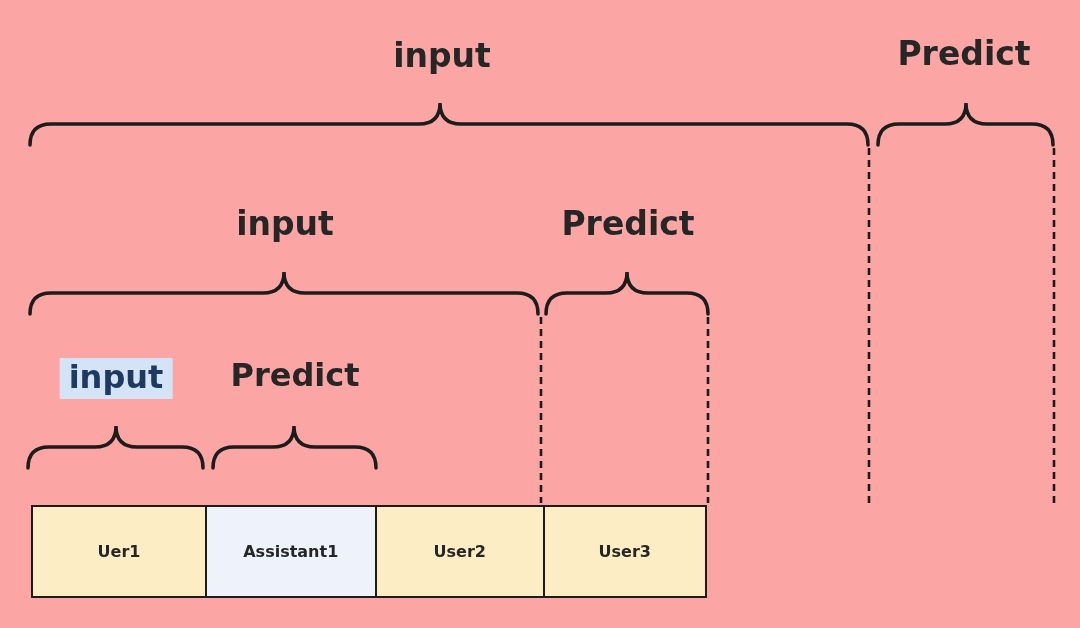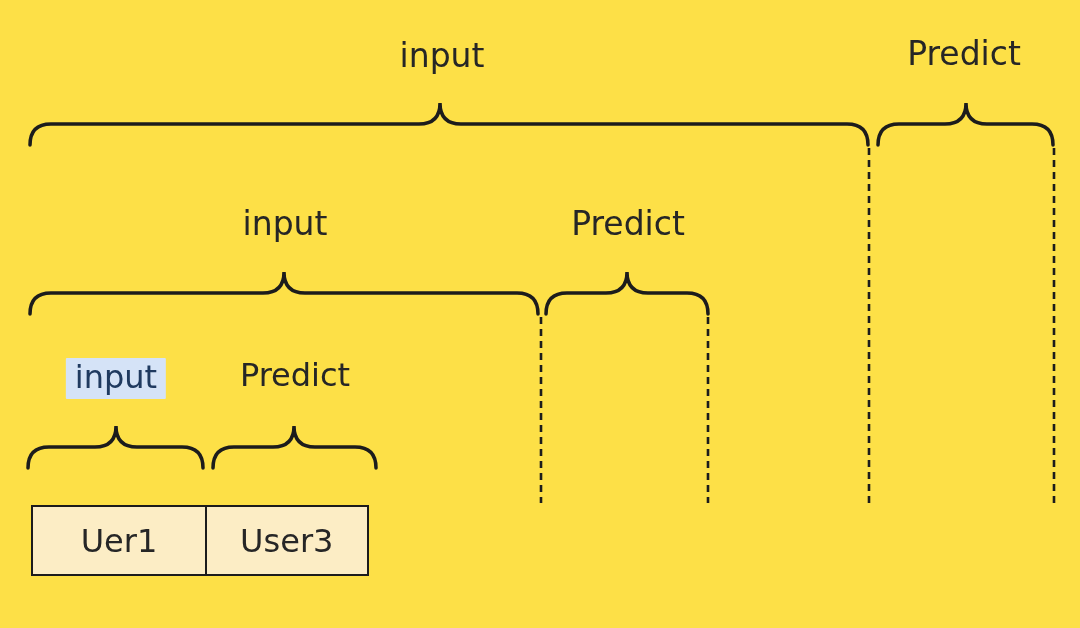--- a/index.html
+++ b/index.html
@@ -1,22 +1,23 @@
 <!DOCTYPE html>
 <html><head>
 <meta charset="utf-8">
 <style>
   html, body { margin: 0; padding: 0; background: #ffffff; }
   .canvas {
     position: relative;
     width: 1080px;
     height: 628px;
-    background: #fde047;
+    background: #fca5a5;
     font-family: "DejaVu Sans", "Liberation Sans", sans-serif;
     overflow: hidden;
+    font-weight: bold;
   }
   .layer {
     position: absolute;
     left: 0; top: 0;
   }
   .brace-label {
     position: absolute;
     transform: translateX(-50%);
     font-size: 33px;
     color: #262626;
@@ -30,26 +31,26 @@
   }
   .box-row {
     position: absolute;
     left: 31px;
     top: 505px;
     height: 93px;
     display: flex;
   }
   .seq-box {
     box-sizing: border-box;
-    height: 71px;
+    height: 93px;
     border: 2.5px solid #1c1c1c;
     display: flex;
     align-items: center;
     justify-content: center;
-    font-size: 32px;
+    font-size: 16px;
     color: #262626;
   }
   .seq-box + .seq-box { margin-left: -2.5px; }
 </style>
 </head>
 <body>
 
 <div class="canvas">
 
   <svg class="layer" width="1080" height="628" viewBox="0 0 1080 628">
@@ -73,16 +74,18 @@
   <div class="brace-label" style="left:964px; top:36px;">Predict</div>
 
   <div class="brace-label" style="left:285px; top:206px;">input</div>
   <div class="brace-label" style="left:628px; top:206px;">Predict</div>
 
   <div class="brace-label small highlighted" style="left: 116px; top: 358px; background-color: rgb(213, 227, 247); color: rgb(31, 58, 96);">input</div>
   <div class="brace-label small" style="left:295px; top:358px;">Predict</div>
 
   <div class="box-row">
     <div class="seq-box" style="width: 176px; background-color: rgb(252, 237, 197);">Uer1</div>
+    <div class="seq-box" style="width: 172.5px; background-color: rgb(238, 242, 251);">Assistant1</div>
+    <div class="seq-box" style="width: 170.5px; background-color: rgb(252, 237, 197);">User2</div>
     <div class="seq-box" style="width: 164.5px; background-color: rgb(252, 237, 197);">User3</div>
   </div>
 
 </div>
 
 </body></html>

